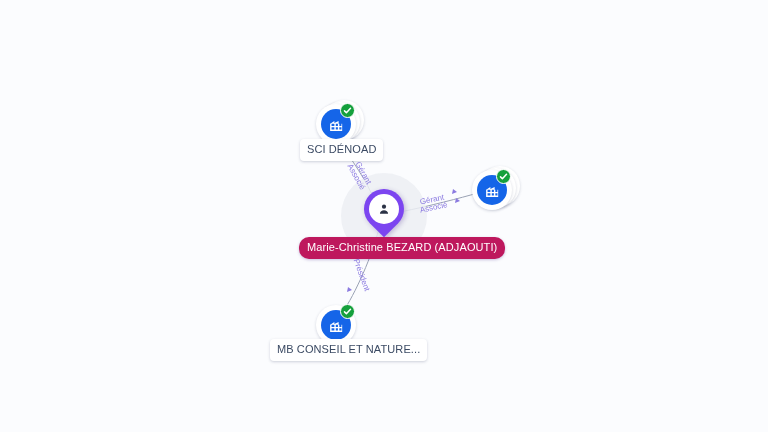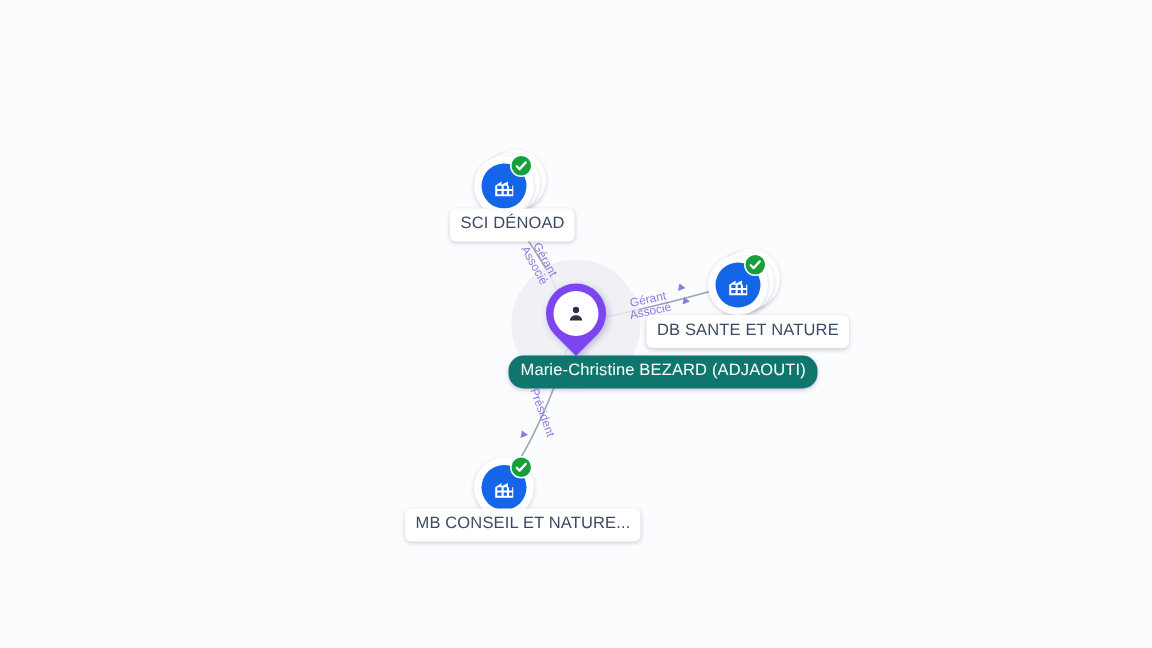--- a/index.html
+++ b/index.html
@@ -119,30 +119,29 @@
     font-size: 11px;
     line-height: 1;
     letter-spacing: .1px;
     padding: 5px 7px 6px 7px;
     border-radius: 4px;
     box-shadow: 0 1px 3px rgba(40,50,90,0.22);
     white-space: nowrap;
   }
   .person-label {
     position: absolute;
-    background: #0f766e;
+    background: #be185d;
     color: #ffffff;
     font-size: 11px;
     line-height: 1;
     letter-spacing: .1px;
     padding: 5px 8px 6px 8px;
     border-radius: 10px;
     white-space: nowrap;
     box-shadow: 0 1px 3px rgba(70,40,140,0.28);
-    margin-left: 40px;
   }
 
   
   .edge-label {
     position: absolute;
     color: #8b7ae0;
     font-size: 8px;
     line-height: 1.05;
     text-align: center;
     white-space: nowrap;
@@ -196,21 +195,20 @@
       <svg width="17" height="17" viewBox="0 0 24 24" fill="#ffffff">
         <path d="M3 21V11l6-4v3l6-3v4h5v10H3zm2-2h4v-3H5v3zm0-5h4v-3H5v3zm6 5h3v-3h-3v3zm0-5h3v-3h-3v3zm5 5h3v-3h-3v3zm0-5h3v-3h-3v3z"></path>
       </svg>
     </div>
     <div class="check-badge">
       <svg width="9" height="9" viewBox="0 0 24 24" fill="none" stroke="#ffffff" stroke-width="4" stroke-linecap="round" stroke-linejoin="round">
         <polyline points="4,13 9,18 20,6"></polyline>
       </svg>
     </div>
   </div>
-  <div class="node-label" style="left:431px; top:210px;">DB SANTE ET NATURE</div>
 
   <div class="company-node" style="left:316px; top:305px;">
     <div class="stack-card s0"></div>
     <div class="node-disc">
       <svg width="17" height="17" viewBox="0 0 24 24" fill="#ffffff">
         <path d="M3 21V11l6-4v3l6-3v4h5v10H3zm2-2h4v-3H5v3zm0-5h4v-3H5v3zm6 5h3v-3h-3v3zm0-5h3v-3h-3v3zm5 5h3v-3h-3v3zm0-5h3v-3h-3v3z"></path>
       </svg>
     </div>
     <div class="check-badge">
       <svg width="9" height="9" viewBox="0 0 24 24" fill="none" stroke="#ffffff" stroke-width="4" stroke-linecap="round" stroke-linejoin="round">

